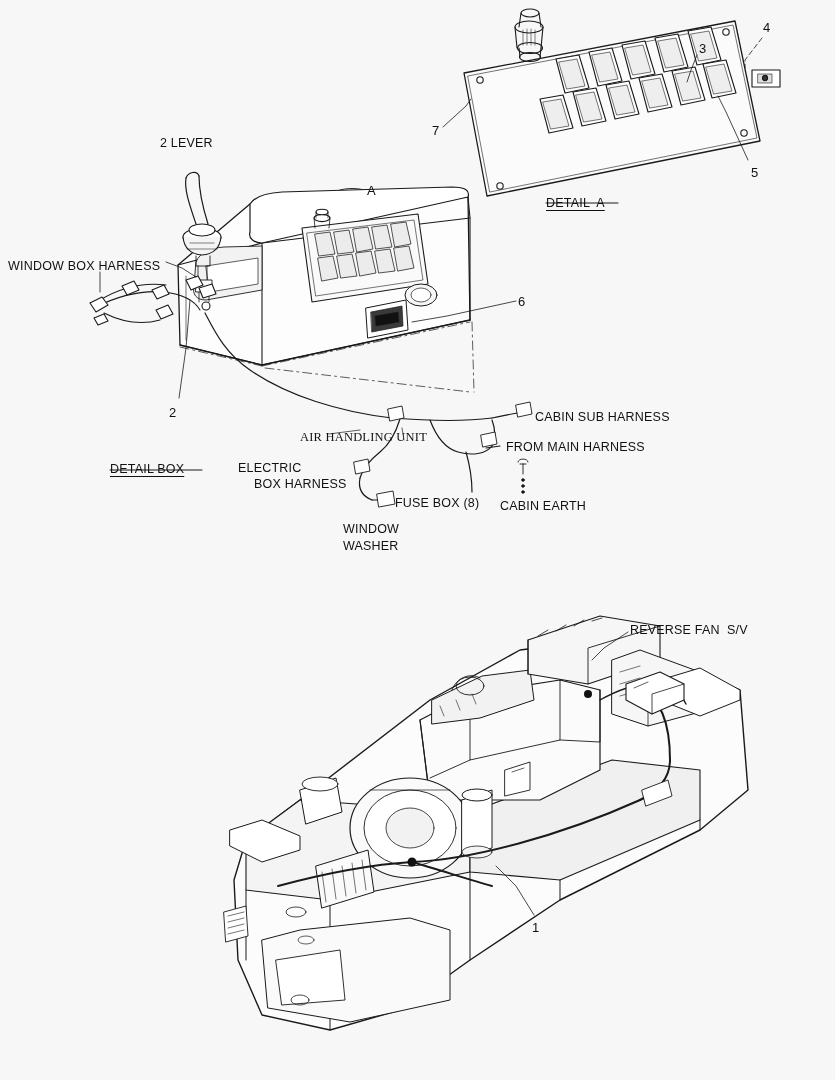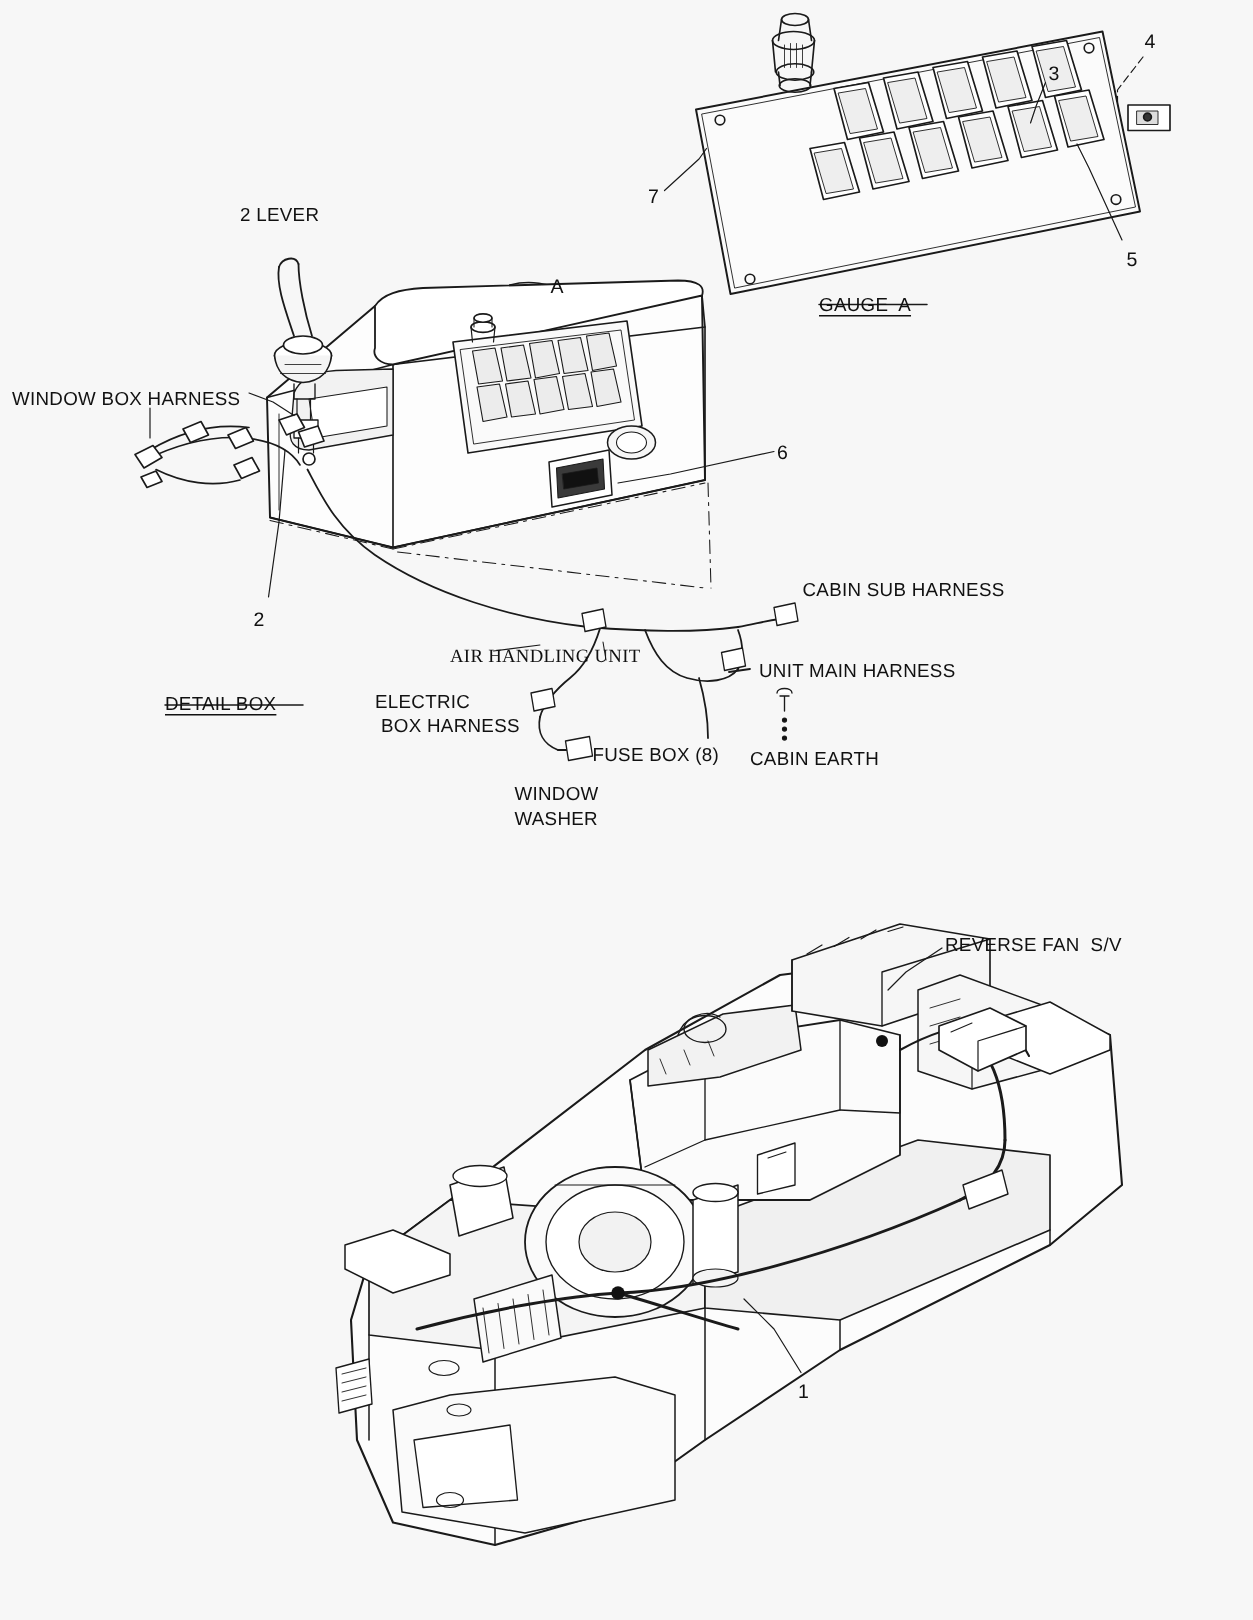--- a/index.html
+++ b/index.html
@@ -330,33 +330,33 @@
         <path d="M534,915 L516,886 L496,866" stroke-width="0.8"></path>
         <path d="M628,632 L604,648 L592,660" stroke-width="0.8"></path>
       </g>
 
     </g>
   </svg>
 
   <div class="label" style="left:160px; top:136px;">2 LEVER</div>
   <div class="label" style="left:8px; top:259px;">WINDOW BOX HARNESS</div>
   <div class="label underlined" style="left:110px; top:462px;">DETAIL BOX</div>
-  <div class="label underlined" style="left:546px; top:196px;">GAUGE  A</div>
+  <div class="label underlined" style="left:546px; top:196px;">DETAIL  A</div>
   <div class="label callout" style="left:367px; top:184px;">A</div>
   <div class="label callout" style="left:532px; top:921px;">1</div>
   <div class="label callout" style="left:169px; top:406px;">2</div>
   <div class="label callout" style="left:699px; top:42px;">3</div>
   <div class="label callout" style="left:763px; top:21px;">4</div>
   <div class="label callout" style="left:751px; top:166px;">5</div>
   <div class="label callout" style="left:518px; top:295px;">6</div>
   <div class="label callout" style="left:432px; top:124px;">7</div>
   <div class="label" style="left:300px; top:430px;font-family:Liberation Serif, serif;">AIR HANDLING UNIT</div>
-  <div class="label" style="left:535px; top:386px;">CABIN SUB HARNESS</div>
-  <div class="label" style="left:506px; top:440px;">UNIT MAIN HARNESS</div>
-  <div class="label" style="left:250px; top:461px;">ELECTRIC</div>
+  <div class="label" style="left:535px; top:410px;">CABIN SUB HARNESS</div>
+  <div class="label" style="left:506px; top:440px;">FROM MAIN HARNESS</div>
+  <div class="label" style="left:238px; top:461px;">ELECTRIC</div>
   <div class="label" style="left:254px; top:477px;">BOX HARNESS</div>
   <div class="label" style="left:395px; top:496px;">FUSE BOX (8)</div>
   <div class="label" style="left:500px; top:499px;">CABIN EARTH</div>
   <div class="label" style="left:343px; top:522px;">WINDOW</div>
   <div class="label" style="left:343px; top:539px;">WASHER</div>
   <div class="label" style="left:630px; top:623px;">REVERSE FAN  S/V</div>
 
 </div>
 
 </body></html>

